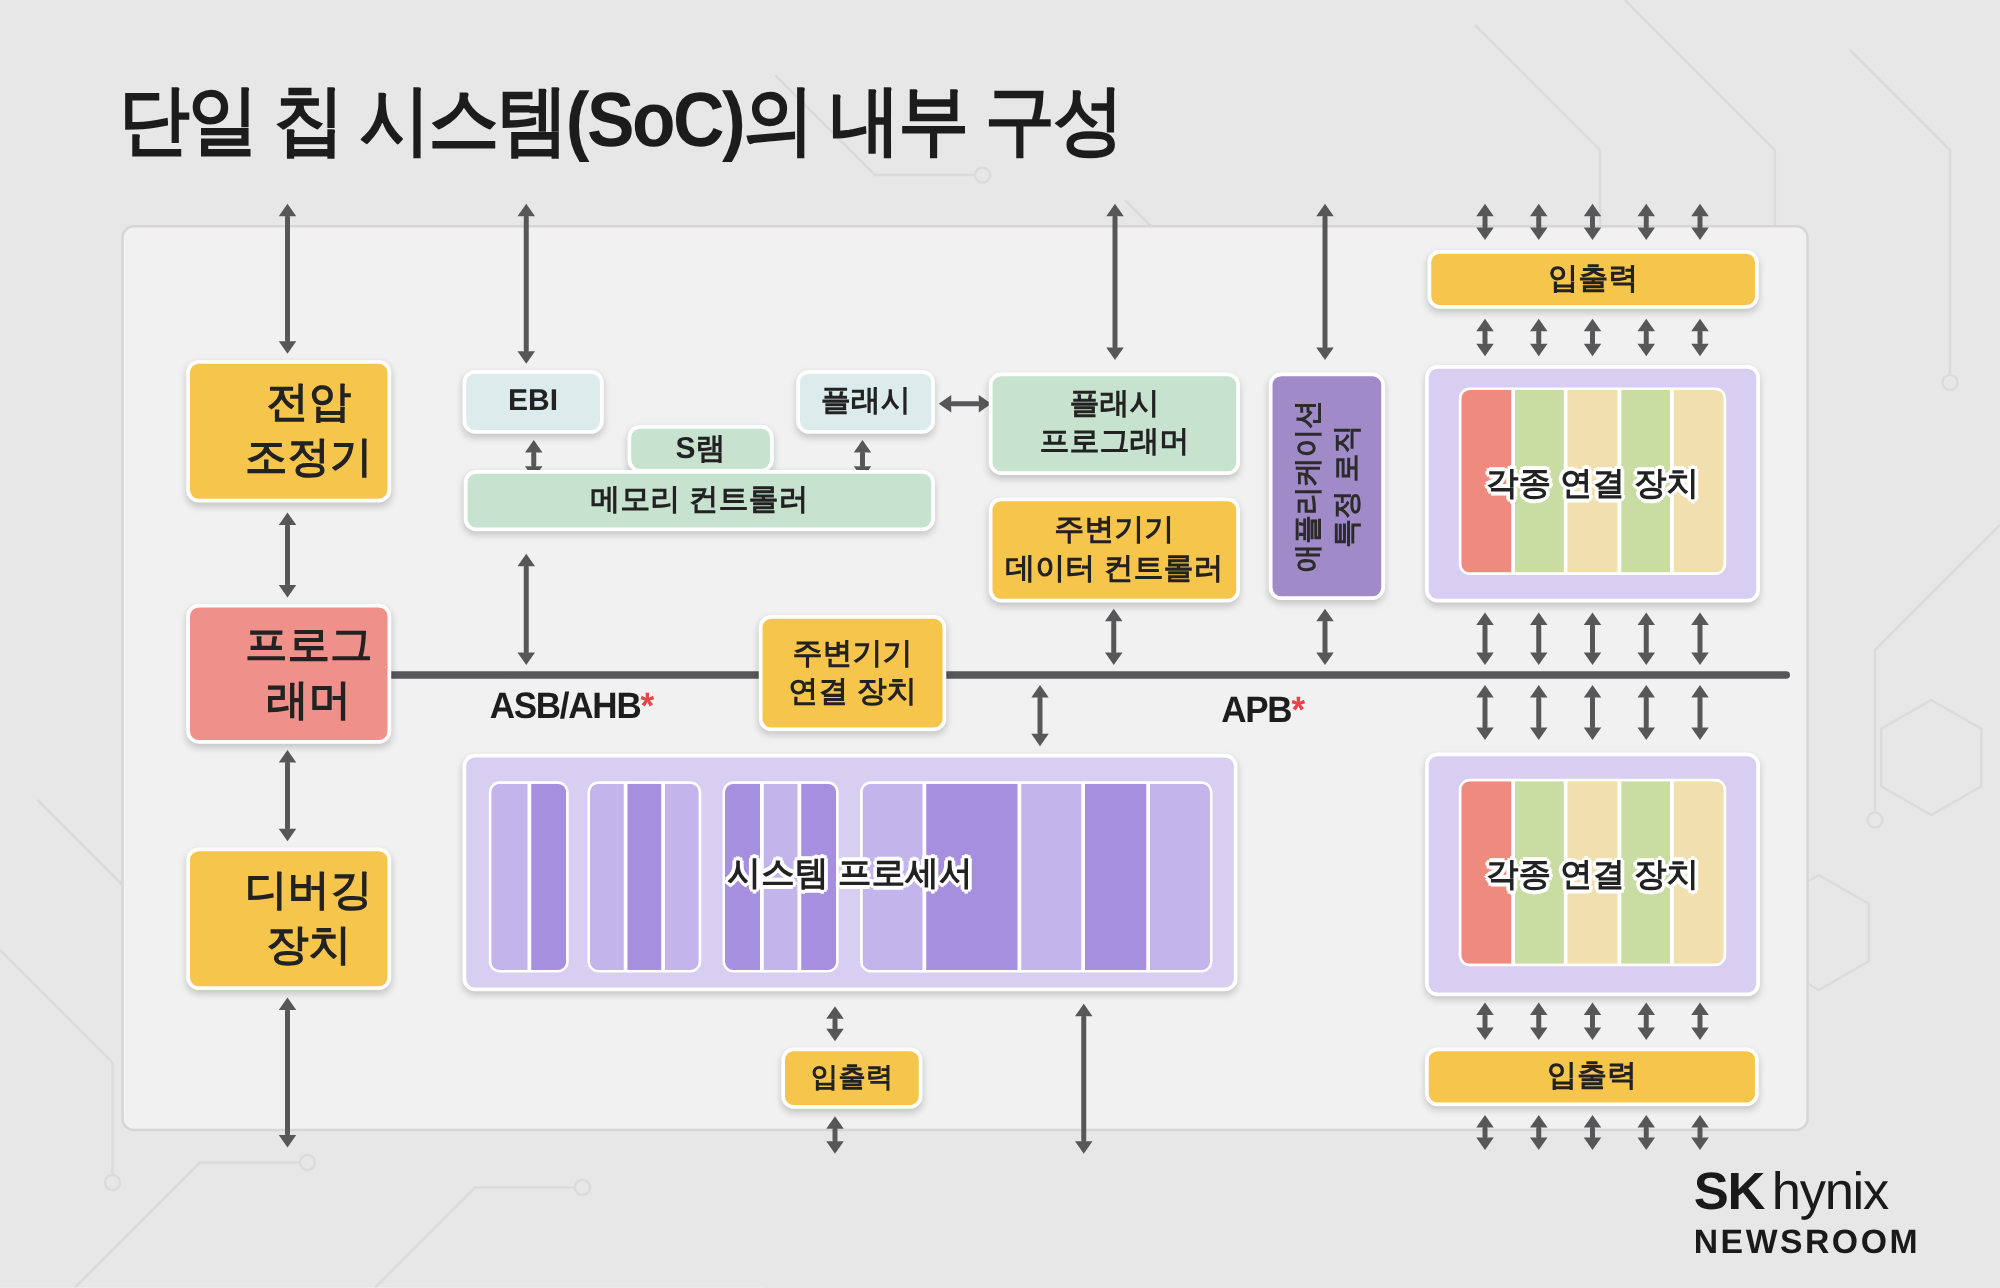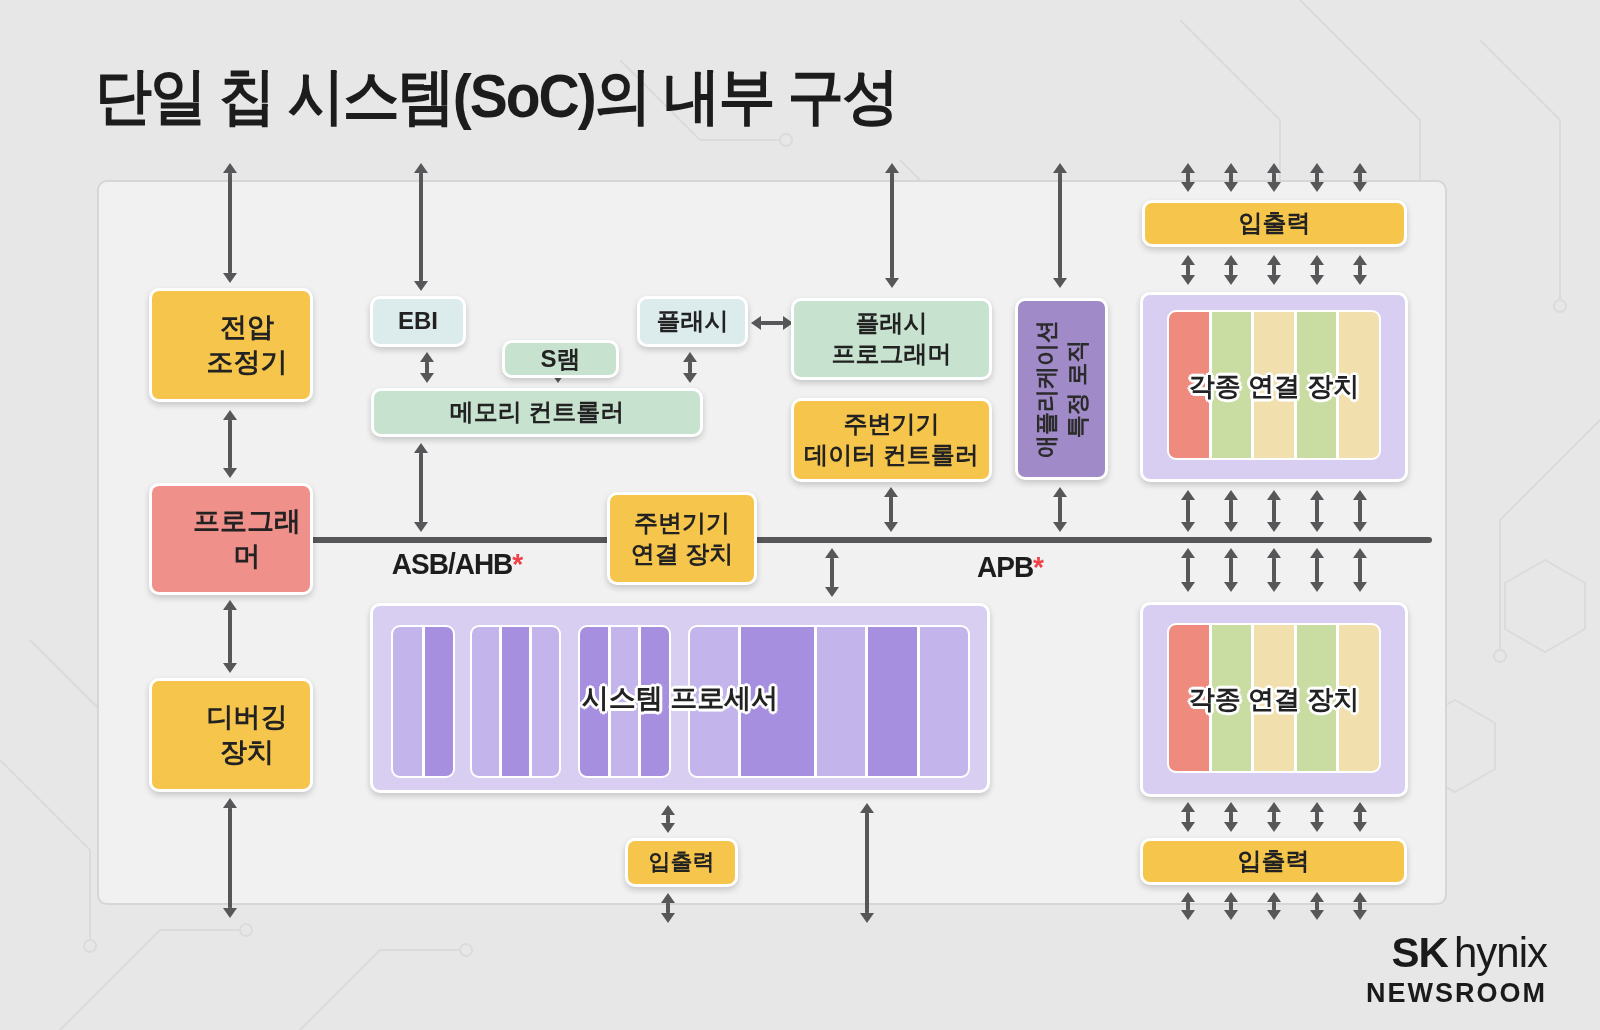--- a/index.html
+++ b/index.html
@@ -33,21 +33,21 @@
     display:flex;align-items:center;justify-content:center;
     text-align:center;font-weight:700;line-height:1.28;
     white-space:pre-line;z-index:3;color:#222;
   }
   .yellow{background:#f6c54b;}
   .salmon{background:#f0908b;}
   .teal{background:#dcebec;}
   .green{background:#c7e2cf;}
   .purple{background:#a08bc8;}
   .lavender{background:#d7cef1;}
-  .f27{font-size:27px;padding-left:32px;}
+  .f27{font-size:34px;padding-left:32px;}
   .f24{font-size:24px;}
   .f22{font-size:22px;}
   
   .vlabel{
     position:absolute;left:50%;top:50%;width:176px;
     transform:translate(-50%,-50%) rotate(-90deg);
     font-size:23px;font-weight:700;text-align:center;
     white-space:pre-line;line-height:1.35;color:#2b2b2b;
   }
   
@@ -79,21 +79,21 @@
   .av::before{content:"";position:absolute;top:-9px;left:-5px;width:0;height:0;
     border-left:7px solid transparent;border-right:7px solid transparent;border-bottom:10px solid #57575a;}
   .av::after{content:"";position:absolute;bottom:-9px;left:-5px;width:0;height:0;
     border-left:7px solid transparent;border-right:7px solid transparent;border-top:10px solid #57575a;}
   .ah{position:absolute;height:4px;background:#57575a;border-radius:2px;z-index:2;}
   .ah::before{content:"";position:absolute;left:-9px;top:-5px;width:0;height:0;
     border-top:7px solid transparent;border-bottom:7px solid transparent;border-right:10px solid #57575a;}
   .ah::after{content:"";position:absolute;right:-9px;top:-5px;width:0;height:0;
     border-top:7px solid transparent;border-bottom:7px solid transparent;border-left:10px solid #57575a;}
   
-  .brand{right:53px;top:932px;text-align:right;z-index:3;color:#1a1a1a;line-height:1;}
+  .brand{right:64px;top:932px;z-index:3;color:#1a1a1a;line-height:1;}
   .brand .l1{font-size:42px;letter-spacing:-1px;}
   .brand .sk{font-weight:900;}
   .brand .hy{font-weight:500;margin-left:6px;}
   .brand .l2{font-size:27px;font-weight:800;letter-spacing:2px;margin-top:6px;}
 </style>
 </head>
 <body>
 
 <svg id="bg-pattern" width="1600" height="1030">
   <g fill="none" stroke="#dcdbdb" stroke-width="2">
@@ -130,26 +130,26 @@
 
 <div class="buslabel" style="left:372px;top:549px;width:170px;"><span>ASB/AHB</span><span class="asterisk">*</span></div>
 <div class="buslabel" style="left:950px;top:552px;width:120px;"><span>APB</span><span class="asterisk">*</span></div>
 
 <div class="blk yellow f27" style="left:149px;top:288px;width:164px;height:114px;">전압
 조정기</div>
 <div class="blk salmon f27" style="left:149px;top:483px;width:164px;height:112px;">프로그래머</div>
 <div class="blk yellow f27" style="left:149px;top:678px;width:164px;height:114px;">디버깅
 장치</div>
 
-<div class="blk teal f24" style="left:370px;top:296px;width:96px;height:51px;">EBI</div>
+<div class="blk teal f24" style="left:370px;top:296px;width:113px;height:51px;">EBI</div>
 <div class="blk green f24" style="left:502px;top:296px;width:117px;height:38px;margin-top:44px;">S램</div>
 <div class="blk teal f24" style="left:637px;top:296px;width:111px;height:51px;">플래시</div>
 <div class="blk green f24" style="left:791px;top:298px;width:201px;height:82px;">플래시
 프로그래머</div>
-<div class="blk green f24" style="left:371px;top:388px;width:332px;height:49px;">메모리 컨트롤러</div>
+<div class="blk green f24" style="left:371px;top:376px;width:377px;height:49px;">메모리 컨트롤러</div>
 <div class="blk yellow f24" style="left:791px;top:398px;width:201px;height:84px;">주변기기
 데이터 컨트롤러</div>
 
 <div class="blk purple" style="left:1015px;top:298px;width:93px;height:182px;">
   <span class="vlabel">애플리케이션
 특정 로직</span>
 </div>
 
 <div class="blk yellow f24" style="left:607px;top:492px;width:150px;height:93px;z-index:4;">주변기기
 연결 장치</div>

